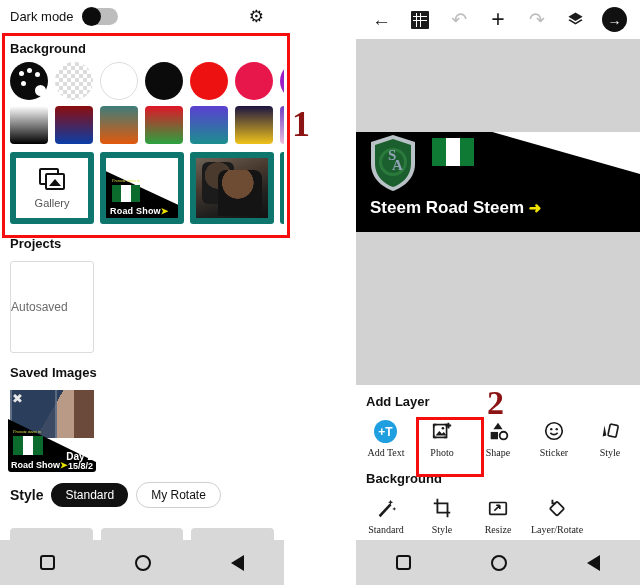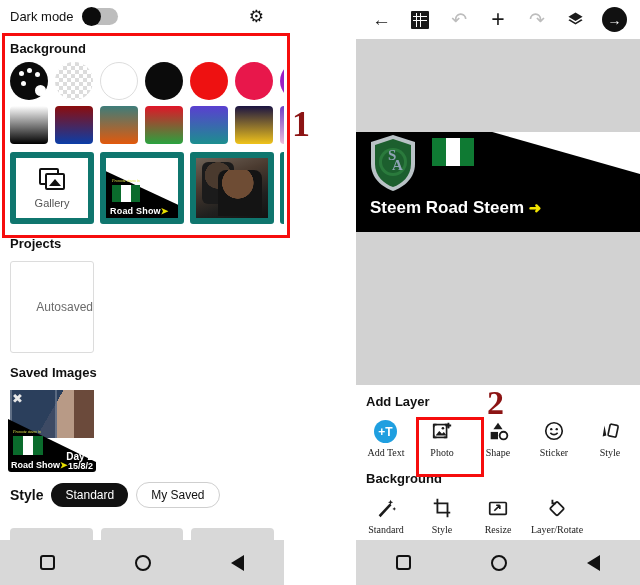--- a/index.html
+++ b/index.html
@@ -109,21 +109,21 @@
   }
   .photo-thumb-a::after {
     content:""; position:absolute; right: 6px; bottom: 2px; width: 44px; height: 46px;
     background: radial-gradient(circle at 45% 28%, #6e4c34 0 38%, #141414 39% 100%);
     border-radius: 8px 8px 0 0;
   }
   .photo-thumb-b { background: linear-gradient(140deg,#6a5d4e 0%,#3a3027 50%,#101010 100%); }
 
   .project-card {
     width: 84px; height: 92px; margin: 6px 0 0 10px; border: 1px solid #dcdcdc;
-    border-radius: 3px; display: flex; align-items: center; justify-content: flex-end;
+    border-radius: 3px; display: flex; align-items: center; justify-content: flex-start;
     background: #fff;
   }
   .project-label { font-size: 12px; color: #6b6b6b; }
 
   
   .saved-card {
     width: 88px; height: 83px; margin: 5px 0 0 8px; border-radius: 3px;
     position: relative; overflow: hidden; background: #fff;
   }
   .saved-card .collage { position: absolute; left: 2px; top: 1px; right: 2px; height: 48px;
@@ -326,21 +326,21 @@
         </div>
       <div class="srs"><span>Road Show</span><span class="arrow">➤</span></div>
       <div class="day">Day 2</div>
       <div class="date">15/8/2</div>
       <div class="xmark">✖</div>
     </div>
 
     <div class="style-row">
       <span class="style-label">Style</span>
       <span class="pill pill-dark">Standard</span>
-      <span class="pill pill-light">My Saved</span>
+      <span class="pill pill-light">My Rotate</span>
     </div>
 
     <div class="navbar-l">
       <div class="tabtop">
           <span></span>
           <span></span>
           <span></span>
         </div>
       <div class="nav-sq"></div>
       <div class="nav-ci"></div>

